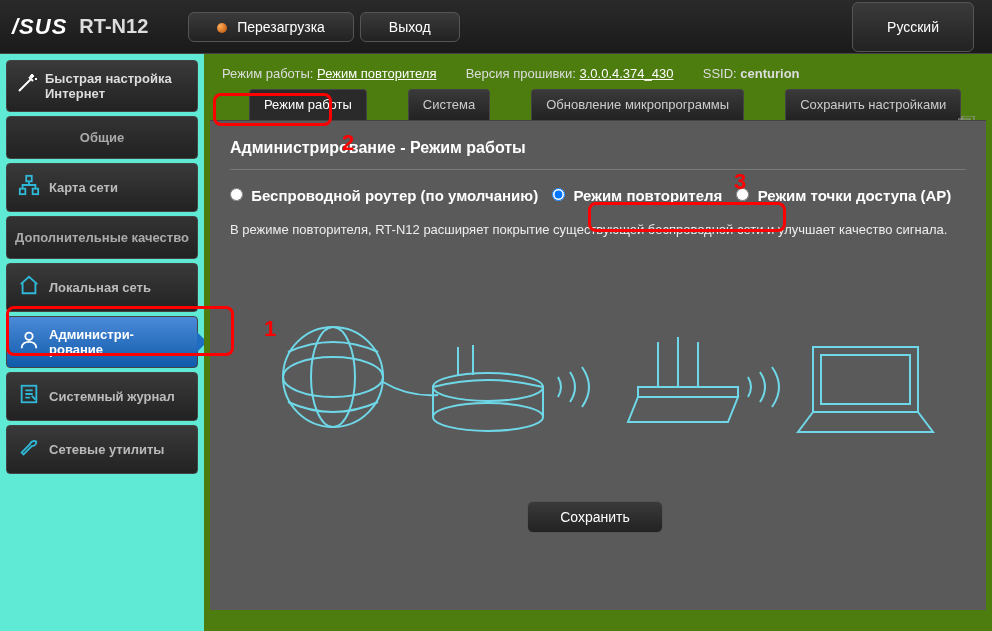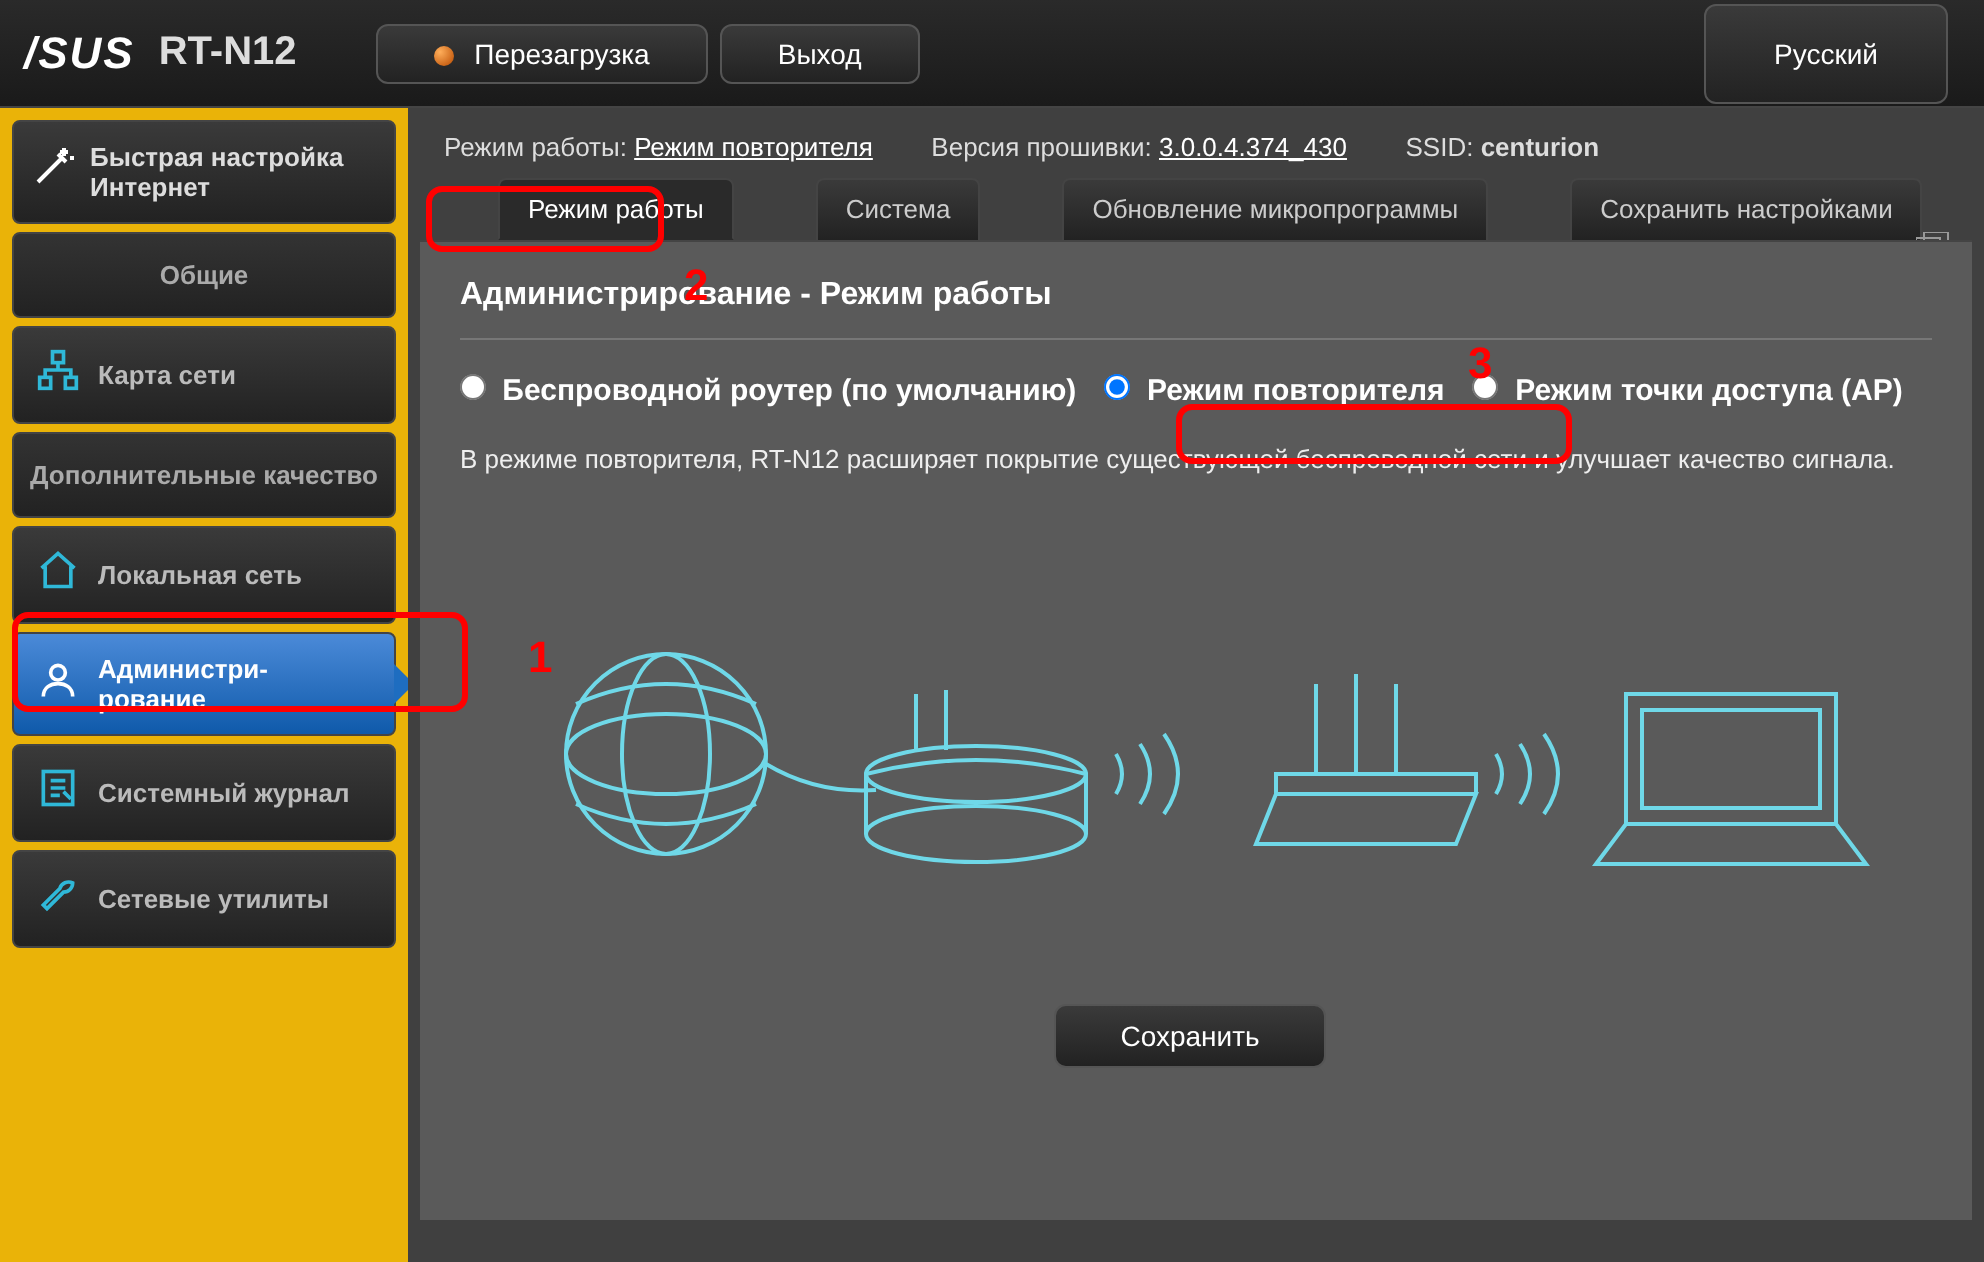--- a/index.html
+++ b/index.html
@@ -50,21 +50,21 @@
   width: 10px;
   height: 10px;
   border-radius: 50%;
   background: radial-gradient(circle at 30% 30%, #ffae5a, #b84a00);
   margin-right: 6px;
   vertical-align: middle;
 }
 .container { display: flex; height: calc(100% - 54px); }
 .sidebar {
   width: 204px;
-  background: #eab308;
+  background: #5eead4;
   padding: 6px;
 }
 .side-item {
   display: flex;
   align-items: center;
   background: linear-gradient(to bottom, #3a3a3a, #222);
   border: 1px solid #444;
   border-radius: 4px;
   padding: 10px 8px;
   margin-bottom: 4px;
@@ -102,21 +102,21 @@
 .side-icon {
   width: 28px;
   color: #2fb8d8;
   font-size: 18px;
   text-align: center;
   margin-right: 6px;
 }
 .side-item.qis .side-icon { color:#fff; font-size:22px; }
 .main {
   flex: 1;
-  background: #404040;
+  background: #4d7c0f;
   position: relative;
   overflow: hidden;
 }
 .infobar {
   padding: 12px 18px 8px;
   font-size: 13px;
   color: #ddd;
 }
 .infobar a { color:#fff; text-decoration: underline; }
 .infobar .gap { display:inline-block; width:22px; }

